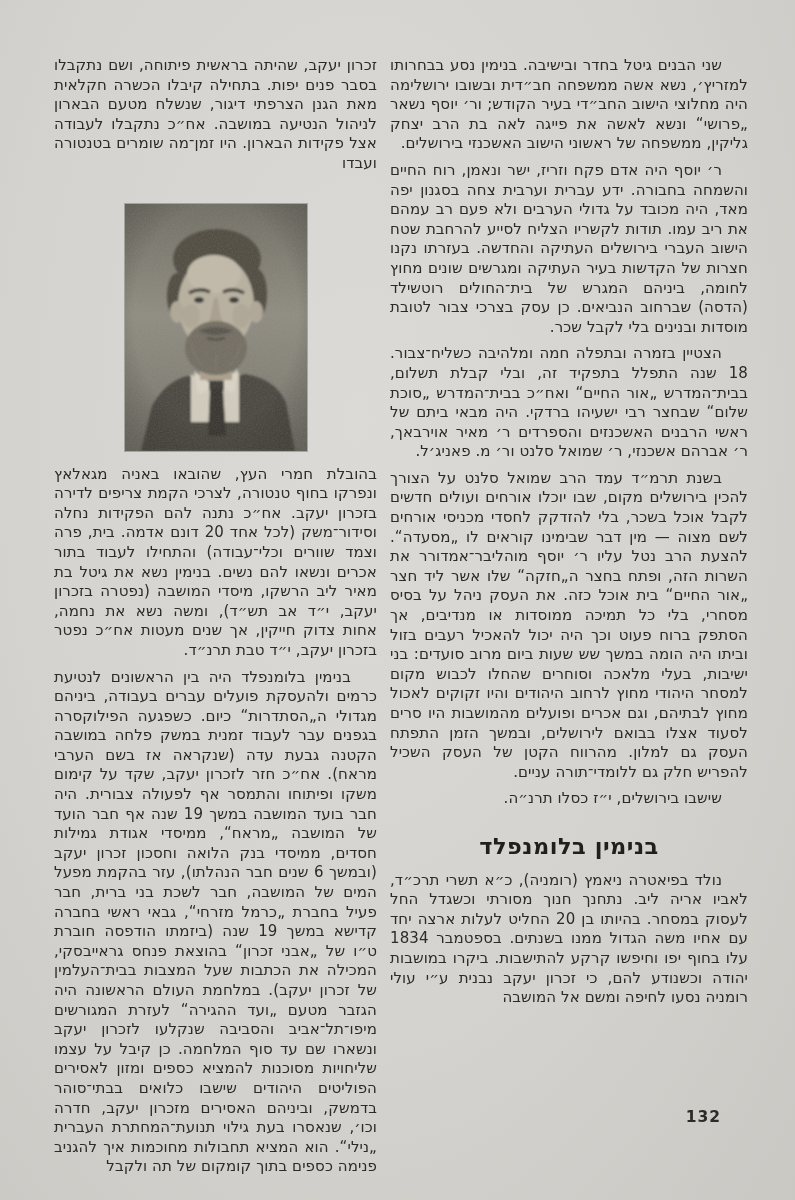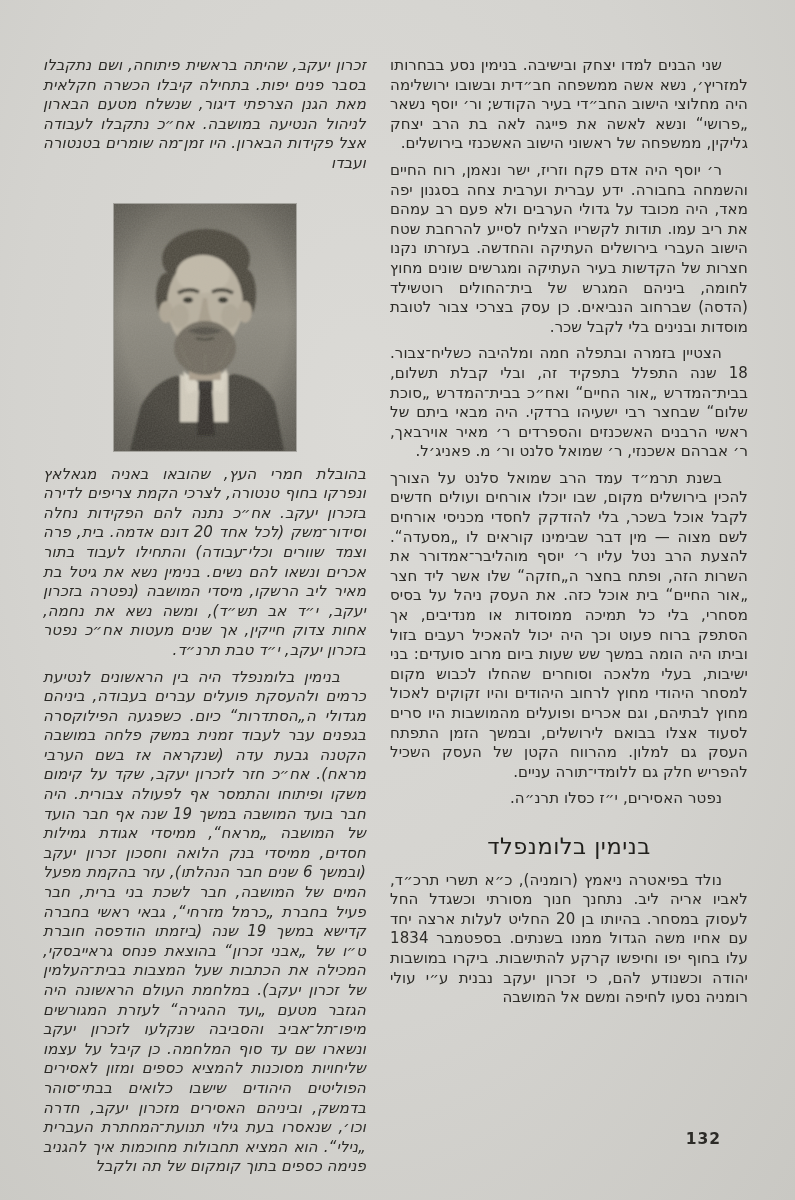--- a/index.html
+++ b/index.html
@@ -19,69 +19,69 @@
   .col {
     position: absolute;
     top: 56px;
     direction: rtl;
     text-align: justify;
     font-size: 15px;
     line-height: 19.6px;
     letter-spacing: 0.1px;
   }
   .col-right { right: 47px; width: 358px; }
-  .col-left  { left: 43px;  width: 323px; font-style: italic; }
+  .col-left  { left: 54px;  width: 323px; }
 
   p.para { margin: 0; padding: 0; }
   p.para + p.para { margin-top: 7px; }
   .indent { text-indent: 26px; }
 
   .closing-line {
     margin-top: 5px;
     text-align: right;
     text-indent: 26px;
   }
   .section-heading {
     font-size: 22.5px;
-    font-weight: 400;
+    font-weight: 700;
     text-align: center;
     margin: 28px 0 14px 0;
     color: #201f1b;
     letter-spacing: 0.5px;
   }
   .photo-frame {
     width: 182px; height: 247px;
     margin: 30px auto 14px auto;
     padding: 0;
     position: relative;
     box-shadow: 0 0 0 1px rgba(90,88,80,0.4);
     background: #807d74;
   }
   .photo-frame svg { display: block; }
   .page-number {
     position: absolute;
     right: 74px;
-    bottom: 52px;
+    bottom: 74px;
     font-size: 15.5px;
     font-weight: 700;
     letter-spacing: 1px;
     color: #2c2b27;
   }
 </style>
 </head>
 <body>
 
 <div class="page">
 
   <div class="col col-right">
-    <p class="para indent">שני הבנים למדו יצחק ובישיבה. בנימין נסע בבחרותו למזריץ׳, נשא אשה ממשפחה חב״דית ובשובו ירושלימה היה מחלוצי הישוב החב״די בעיר הקודש; ור׳ יוסף נשאר „פרושי“ ונשא לאשה את פייגה לאה בת הרב יצחק גליקין, ממשפחה של ראשוני הישוב האשכנזי בירושלים.</p>
+    <p class="para indent">שני הבנים גיטל בחדר ובישיבה. בנימין נסע בבחרותו למזריץ׳, נשא אשה ממשפחה חב״דית ובשובו ירושלימה היה מחלוצי הישוב החב״די בעיר הקודש; ור׳ יוסף נשאר „פרושי“ ונשא לאשה את פייגה לאה בת הרב יצחק גליקין, ממשפחה של ראשוני הישוב האשכנזי בירושלים.</p>
     <p class="para indent">ר׳ יוסף היה אדם פקח וזריז, ישר ונאמן, רוח החיים והשמחה בחבורה. ידע עברית וערבית צחה בסגנון יפה מאד, היה מכובד על גדולי הערבים ולא פעם רב עמהם את ריב עמו. תודות לקשריו הצליח לסייע להרחבת שטח הישוב העברי בירושלים העתיקה והחדשה. בעזרתו נקנו חצרות של הקדשות בעיר העתיקה ומגרשים שונים מחוץ לחומה, ביניהם המגרש של בית־החולים רוטשילד (הדסה) שברחוב הנביאים. כן עסק בצרכי צבור לטובת מוסדות ובנינים בלי לקבל שכר.</p>
     <p class="para indent">הצטיין בזמרה ובתפלה חמה ומלהיבה כשליח־צבור. 18 שנה התפלל בתפקיד זה, ובלי קבלת תשלום, בבית־המדרש „אור החיים“ ואח״כ בבית־המדרש „סוכת שלום“ שבחצר רבי ישעיהו ברדקי. היה מבאי ביתם של ראשי הרבנים האשכנזים והספרדים ר׳ מאיר אוירבאך, ר׳ אברהם אשכנזי, ר׳ שמואל סלנט ור׳ מ. פאניג׳ל.</p>
     <p class="para indent">בשנת תרמ״ד עמד הרב שמואל סלנט על הצורך להכין בירושלים מקום, שבו יוכלו אורחים ועולים חדשים לקבל אוכל בשכר, בלי להזדקק לחסדי מכניסי אורחים לשם מצוה — מין דבר שבימינו קוראים לו „מסעדה“. להצעת הרב נטל עליו ר׳ יוסף מוהליבר־אמדורר את השרות הזה, ופתח בחצר ה„חזקה“ שלו אשר ליד חצר „אור החיים“ בית אוכל כזה. את העסק ניהל על בסיס מסחרי, בלי כל תמיכה ממוסדות או מנדיבים, אך הסתפק ברוח פעוט וכך היה יכול להאכיל רעבים בזול וביתו היה הומה במשך שש שעות ביום מרוב סועדים: בני ישיבות, בעלי מלאכה וסוחרים שהחלו לכבוש מקום למסחר היהודי מחוץ לרחוב היהודים והיו זקוקים לאכול מחוץ לבתיהם, וגם אכרים ופועלים מהמושבות היו סרים לסעוד אצלו בבואם לירושלים, ובמשך הזמן התפתח העסק גם למלון. מהרווח הקטן של העסק השכיל להפריש חלק גם ללומדי־תורה עניים.</p>
-    <p class="para closing-line">נפטר האסירים, י״ז כסלו תרנ״ה.</p>
+    <p class="para closing-line">שישבו בירושלים, י״ז כסלו תרנ״ה.</p>
     <h2 class="section-heading">בנימין בלומנפלד</h2>
     <p class="para indent">נולד בפיאטרה ניאמץ (רומניה), כ״א תשרי תרכ״ד, לאביו אריה ליב. נתחנך חנוך מסורתי וכשגדל החל לעסוק במסחר. בהיותו בן 20 החליט לעלות ארצה יחד עם אחיו משה הגדול ממנו בשנתים. בספטמבר 1834 עלו בחוף יפו וחיפשו קרקע להתישבות. ביקרו במושבות יהודה וכשנודע להם, כי זכרון יעקב נבנית ע״י עולי רומניה נסעו לחיפה ומשם אל המושבה</p>
   </div>
 
   <div class="col col-left">
     <p class="para">זכרון יעקב, שהיתה בראשית פיתוחה, ושם נתקבלו בסבר פנים יפות. בתחילה קיבלו הכשרה חקלאית מאת הגנן הצרפתי דיגור, שנשלח מטעם הבארון לניהול הנטיעה במושבה. אח״כ נתקבלו לעבודה אצל פקידות הבארון. היו זמן־מה שומרים בטנטורה ועבדו</p>
 
     <figure class="photo-frame">
       <svg width="182" height="247" viewBox="0 0 182 247" xmlns="http://www.w3.org/2000/svg">
         <defs>

